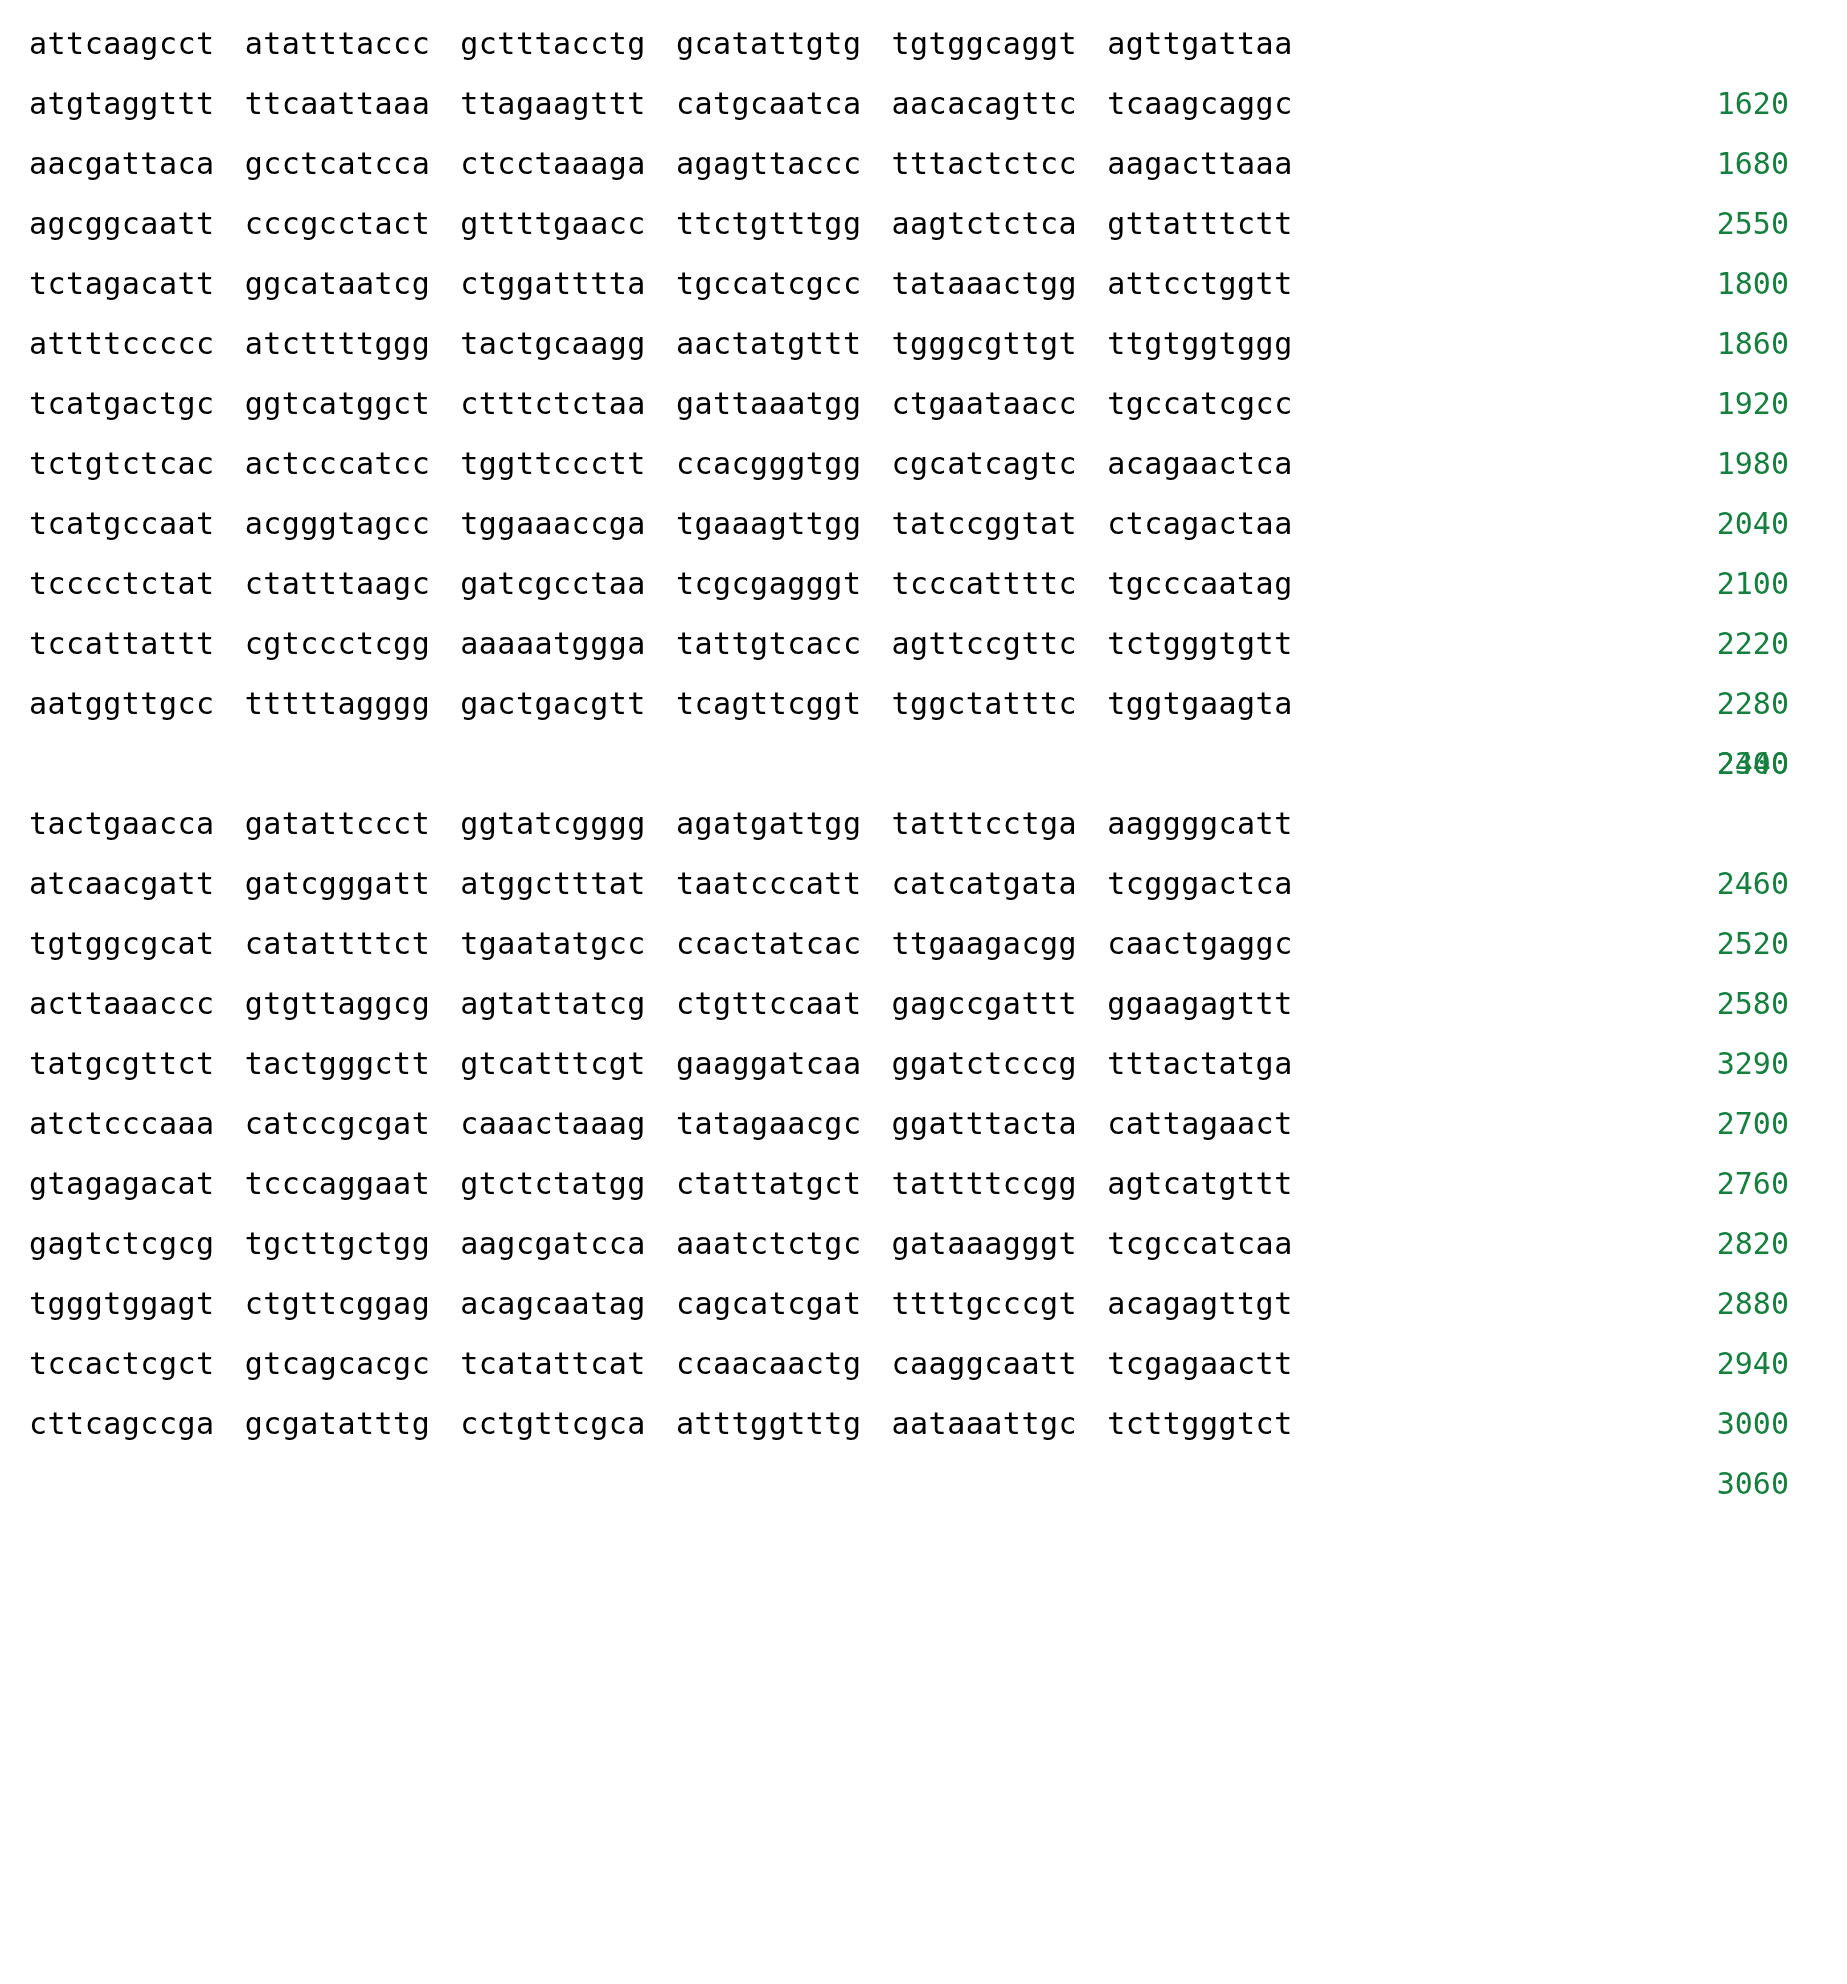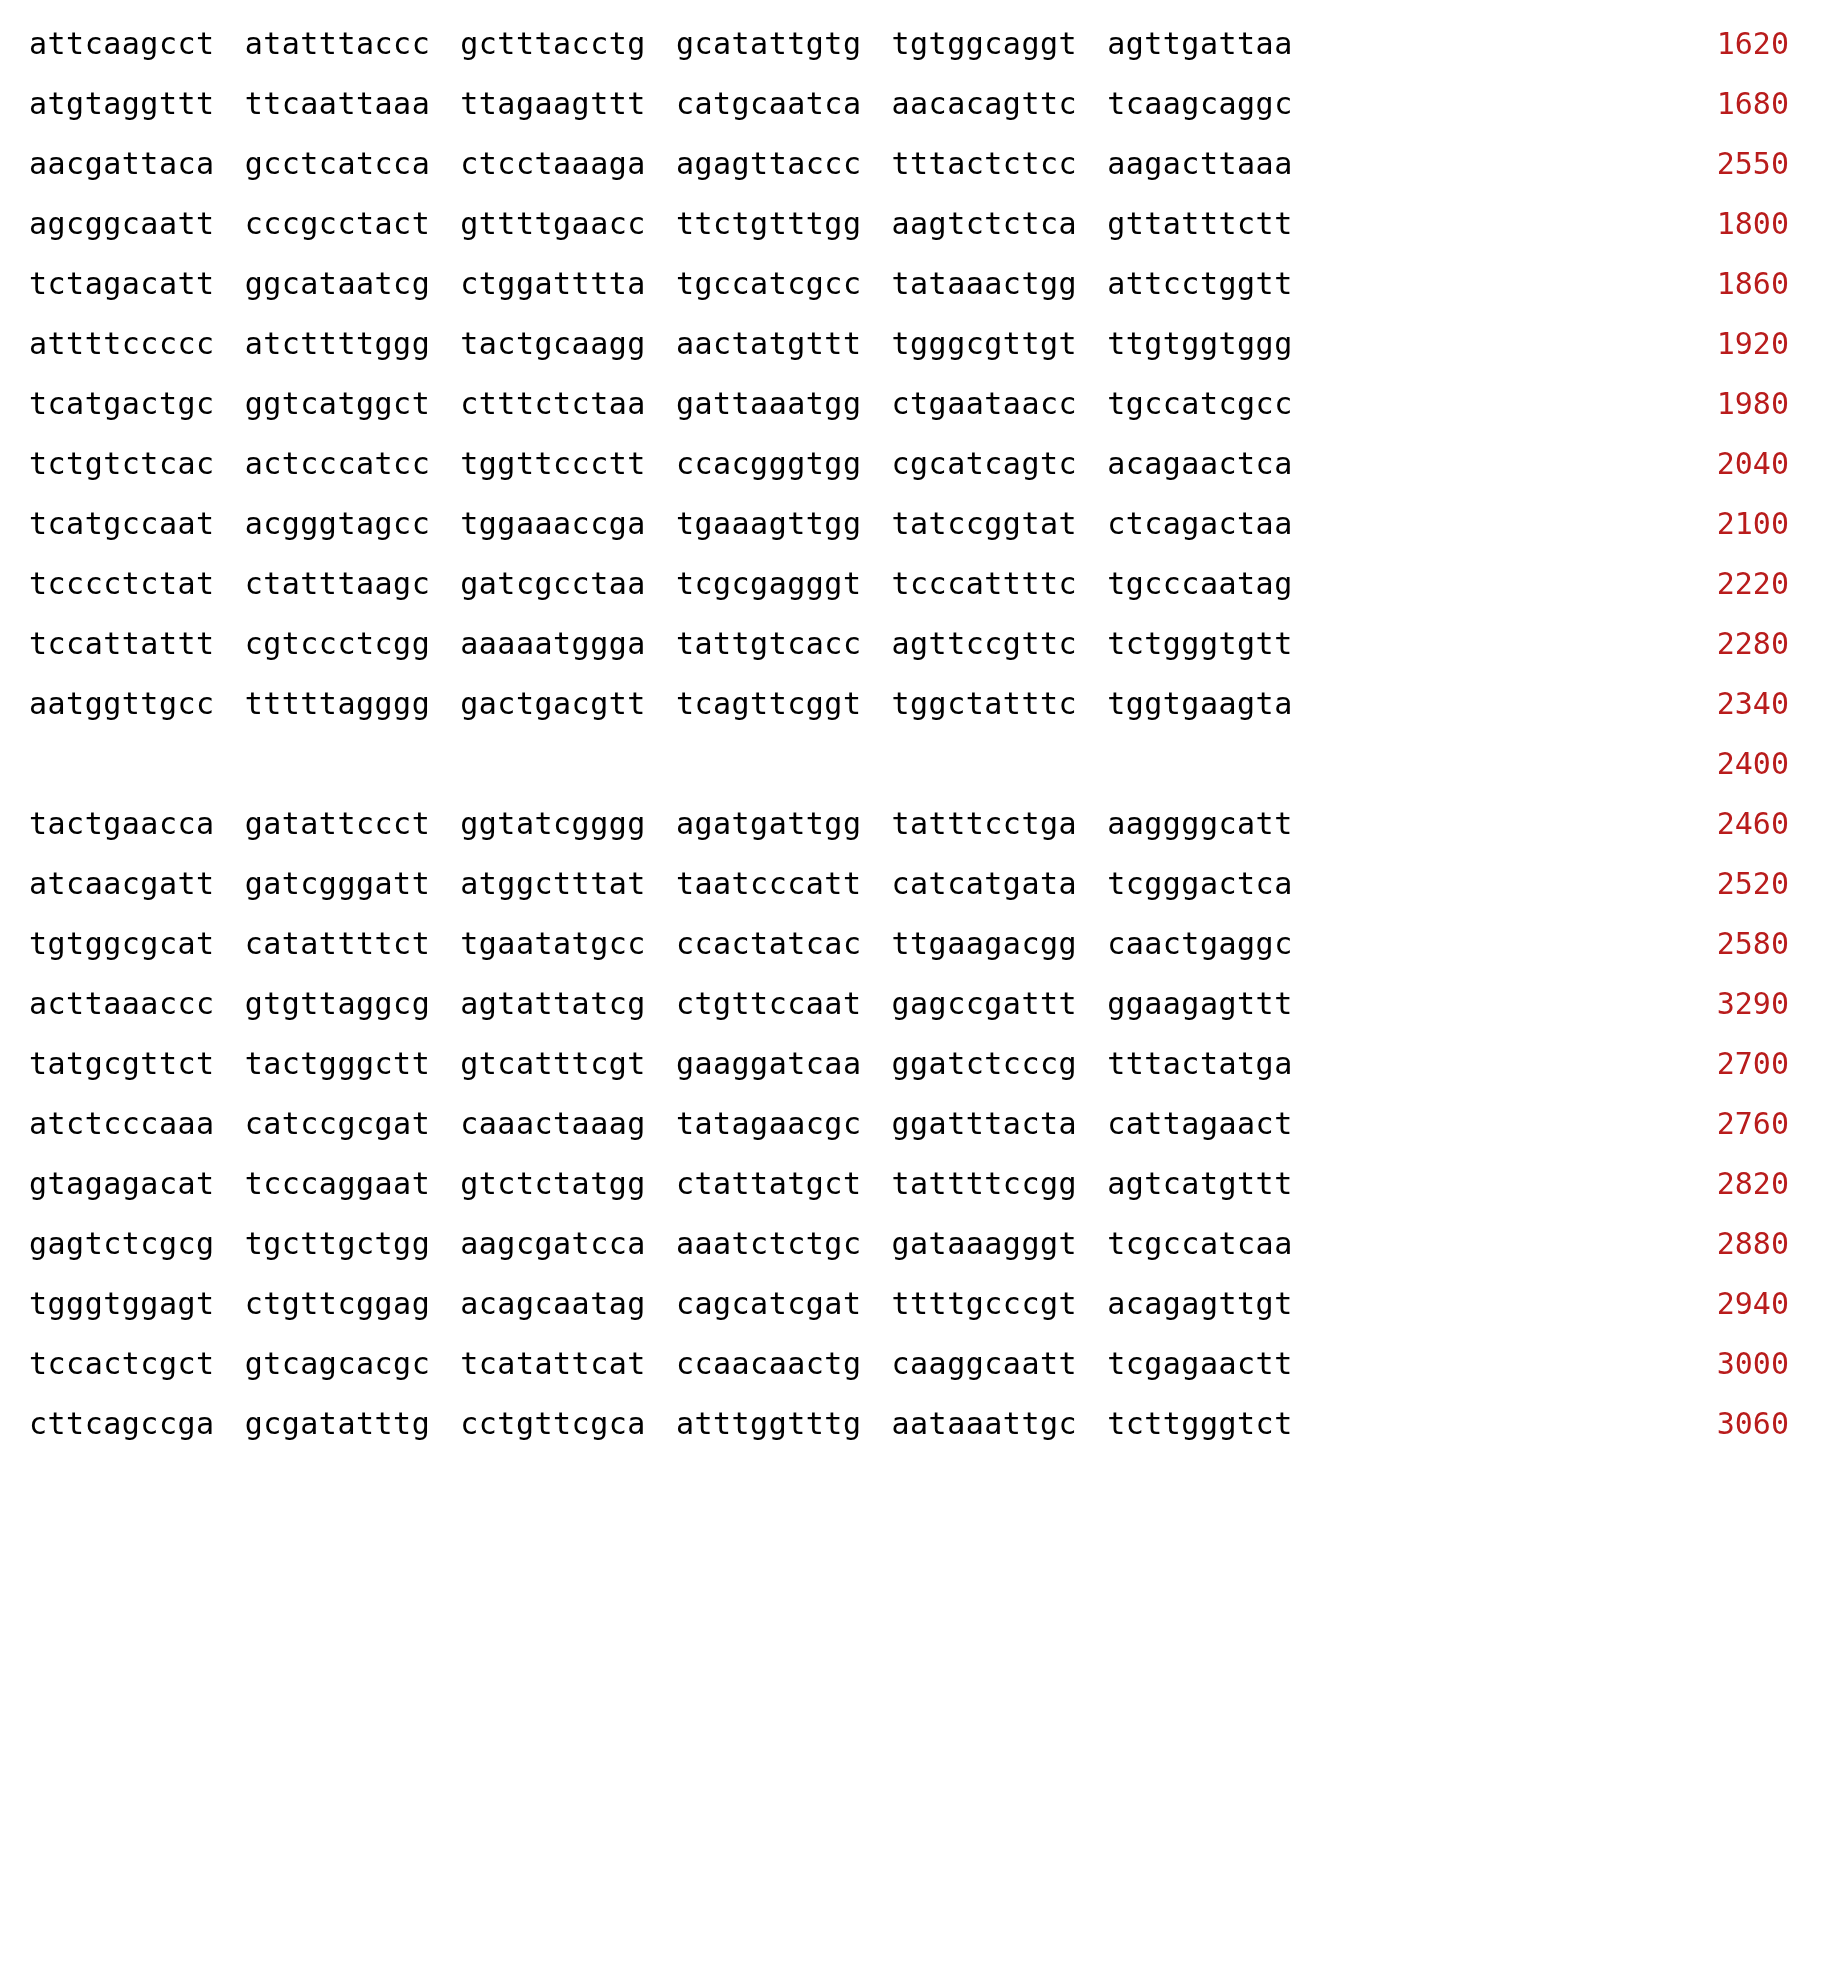--- a/index.html
+++ b/index.html
@@ -18,40 +18,41 @@
     width: 1847px;
     height: 1984px;
   }
   .seq-row {
     display: flex;
     align-items: baseline;
     justify-content: flex-start;
     height: 60px;
     line-height: 60px;
     white-space: pre;
+    flex-direction: column;
   }
   .seq-blocks {
     display: flex;
     flex: 0 0 auto;
   }
   .seq-block {
     font-size: 30px;
     letter-spacing: 0.5px;
     color: #000000;
     margin-right: 30px;
     white-space: pre;
   }
   .seq-block:last-child {
     margin-right: 12px;
   }
   .seq-index {
     flex: 0 0 auto;
     margin-left: auto;
     font-size: 30px;
-    color: #b91c1c;
+    color: #15803d;
     text-align: right;
     width: 116px;
     white-space: pre;
   }
 </style>
 </head>
 <body>
 
 <div class="sequence-page" id="seq-page">
     <div class="seq-row"><div class="seq-blocks"><span class="seq-block">attcaagcct</span><span class="seq-block">atatttaccc</span><span class="seq-block">gctttacctg</span><span class="seq-block">gcatattgtg</span><span class="seq-block">tgtggcaggt</span><span class="seq-block">agttgattaa</span></div><span class="seq-index">1620</span></div>

